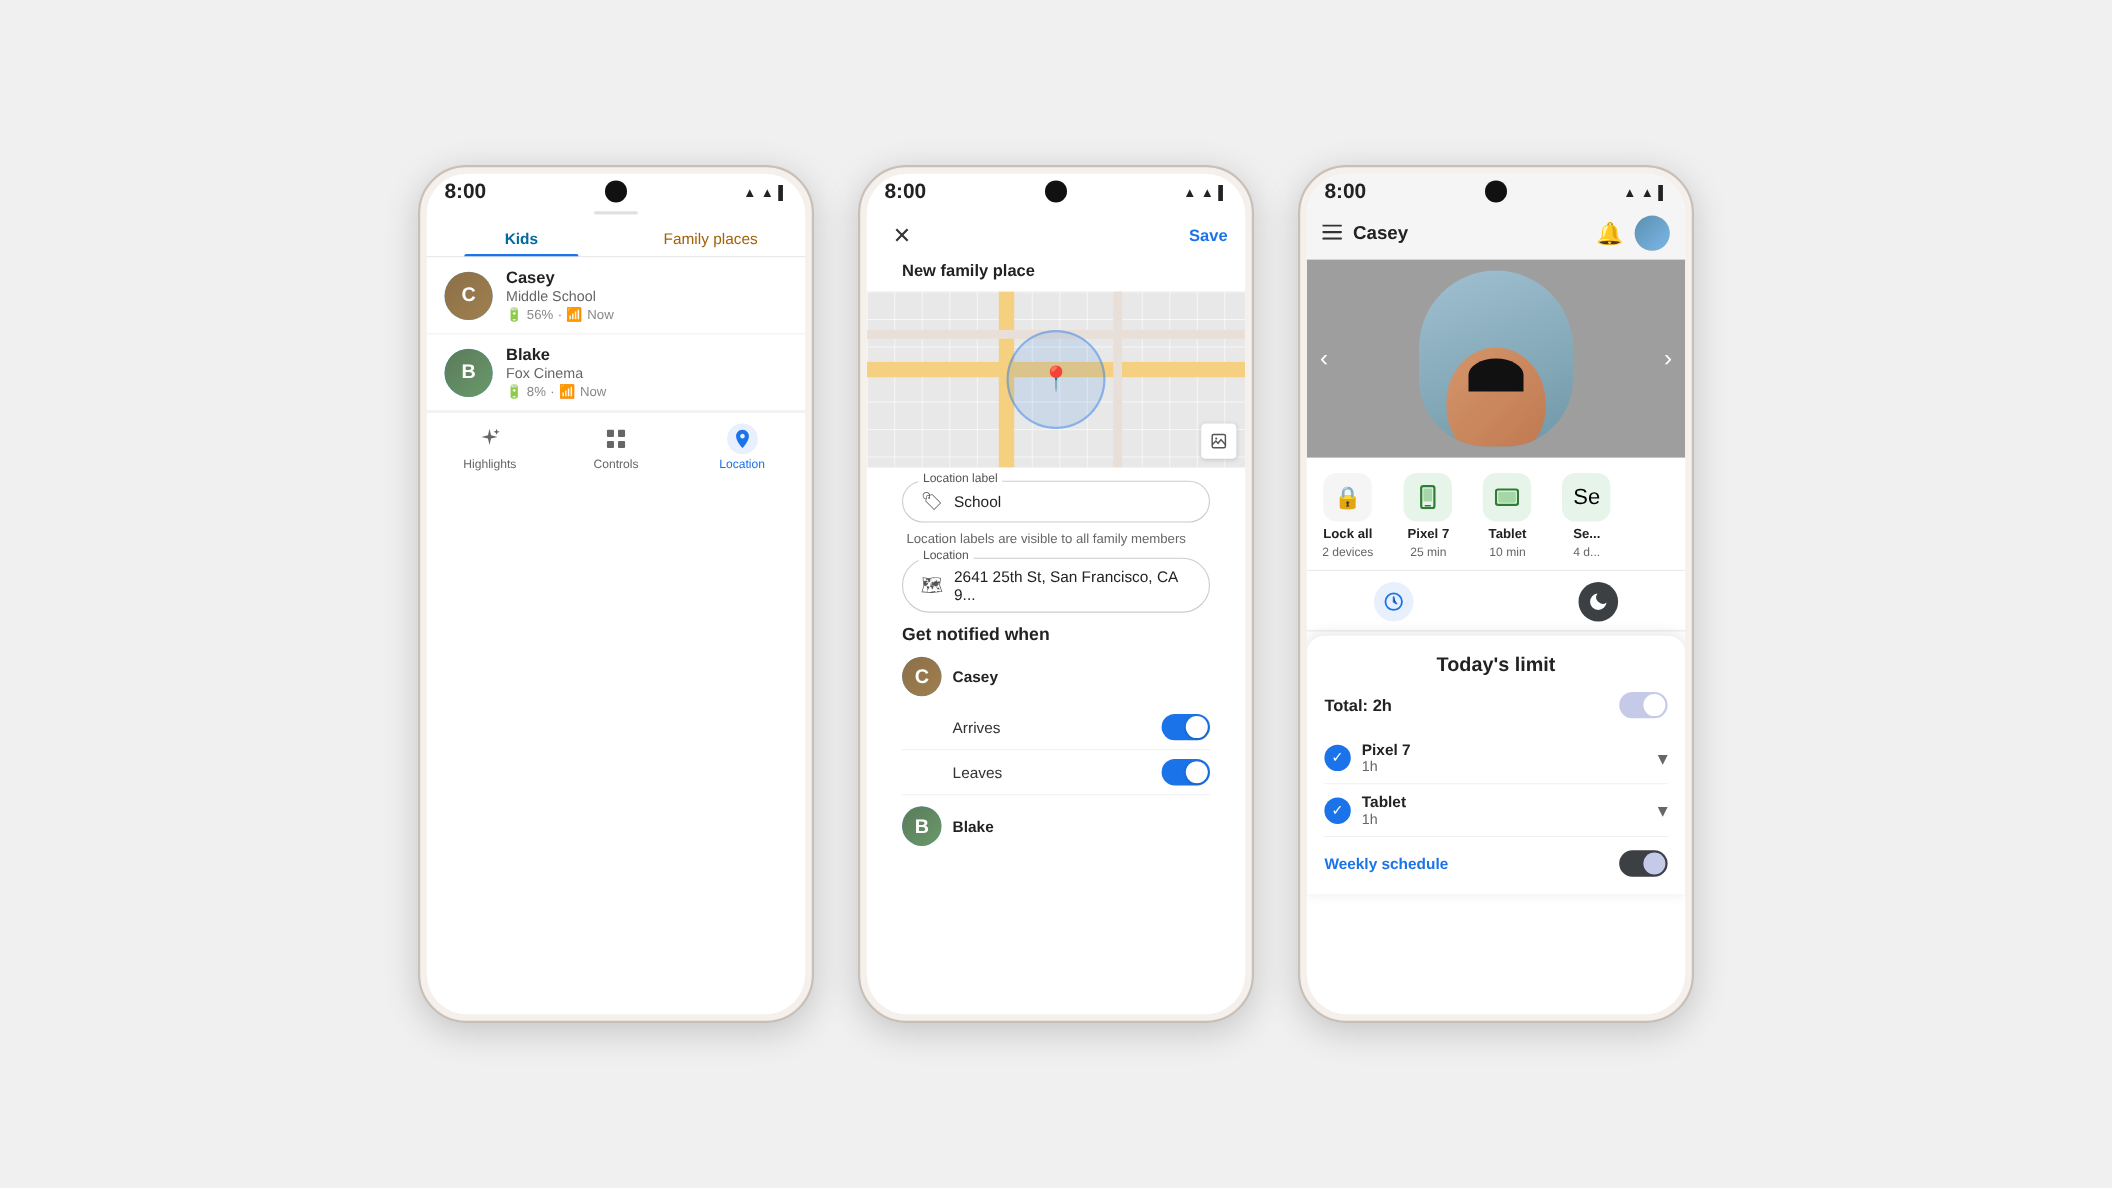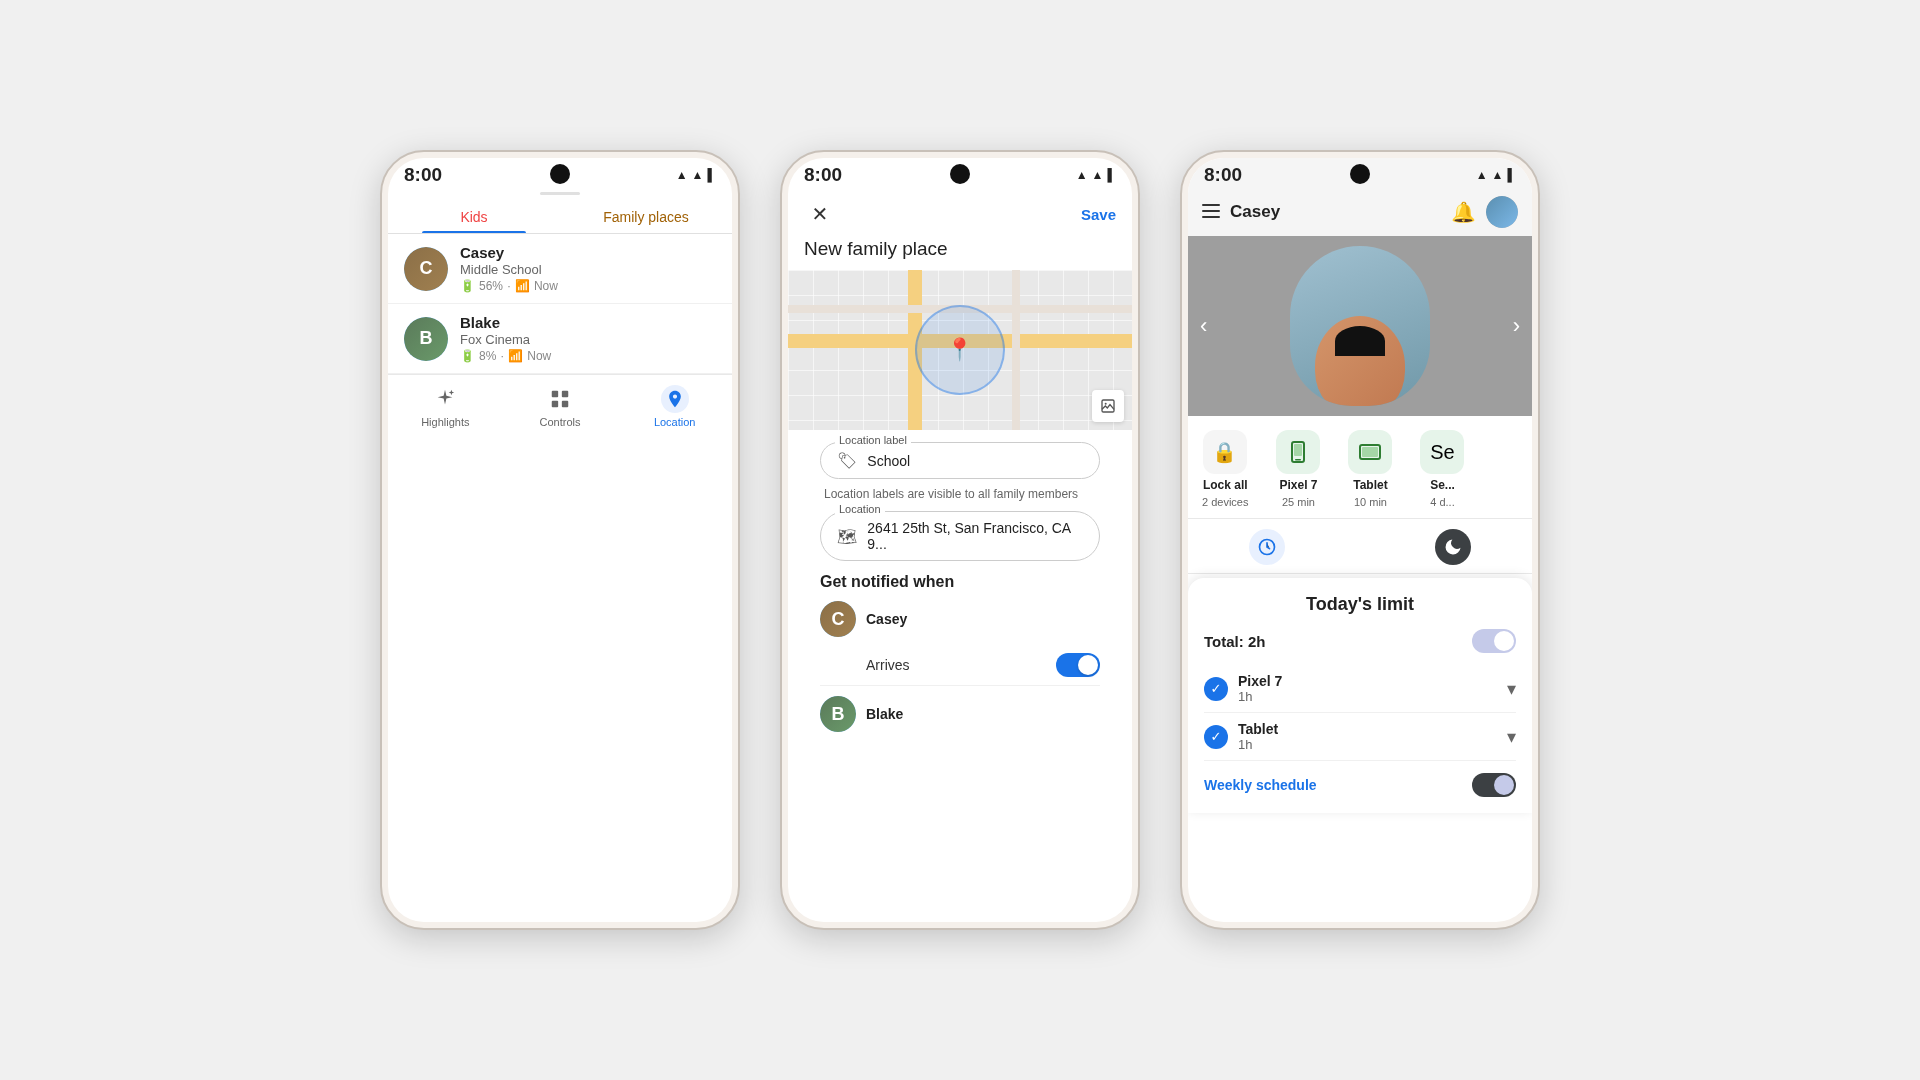--- a/index.html
+++ b/index.html
@@ -103,22 +103,22 @@
       flex: 1;
       text-align: center;
       padding: 10px 0 8px;
       font-size: 14px;
       font-weight: 400;
       color: #a16207;
       cursor: pointer;
       position: relative;
     }
     .tab.active {
-      color: #ef4444;
-      font-weight: 400;
+      color: #0369a1;
+      font-weight: 700;
     }
     .tab.active::after {
       content: '';
       position: absolute;
       bottom: 0; left: 20%; right: 20%;
       height: 2px;
       background: #1a73e8;
       border-radius: 2px 2px 0 0;
     }
     
@@ -199,24 +199,25 @@
     }
     .p2-save {
       background: none;
       border: none;
       font-size: 15px;
       font-weight: 600;
       color: #1a73e8;
       cursor: pointer;
     }
     .p2-title {
-      font-size: 19px;
-      font-weight: 400;
+      font-size: 15px;
+      font-weight: 700;
       padding: 0 16px 10px;
       color: #222;
+      margin-left: 16px;
     }
     
     .mini-map {
       height: 160px;
       background: #e8e8e8;
       position: relative;
       overflow: hidden;
       flex-shrink: 0;
     }
     .mini-map-grid {
@@ -745,20 +746,24 @@
         <div class="notify-person">
           <div class="notify-avatar">
             <div class="avatar-casey">C</div>
           </div>
           <span class="notify-name">Casey</span>
         </div>
         <div class="toggle-row">
           <span class="toggle-label">Arrives</span>
           <div class="toggle"></div>
         </div>
+        <div class="toggle-row">
+          <span class="toggle-label">Leaves</span>
+          <div class="toggle"></div>
+        </div>
 
         <div class="notify-person2">
           <div class="notify-avatar">
             <div class="avatar-blake">B</div>
           </div>
           <span class="notify-name">Blake</span>
         </div>
       </div>
     </div>
   </div>

